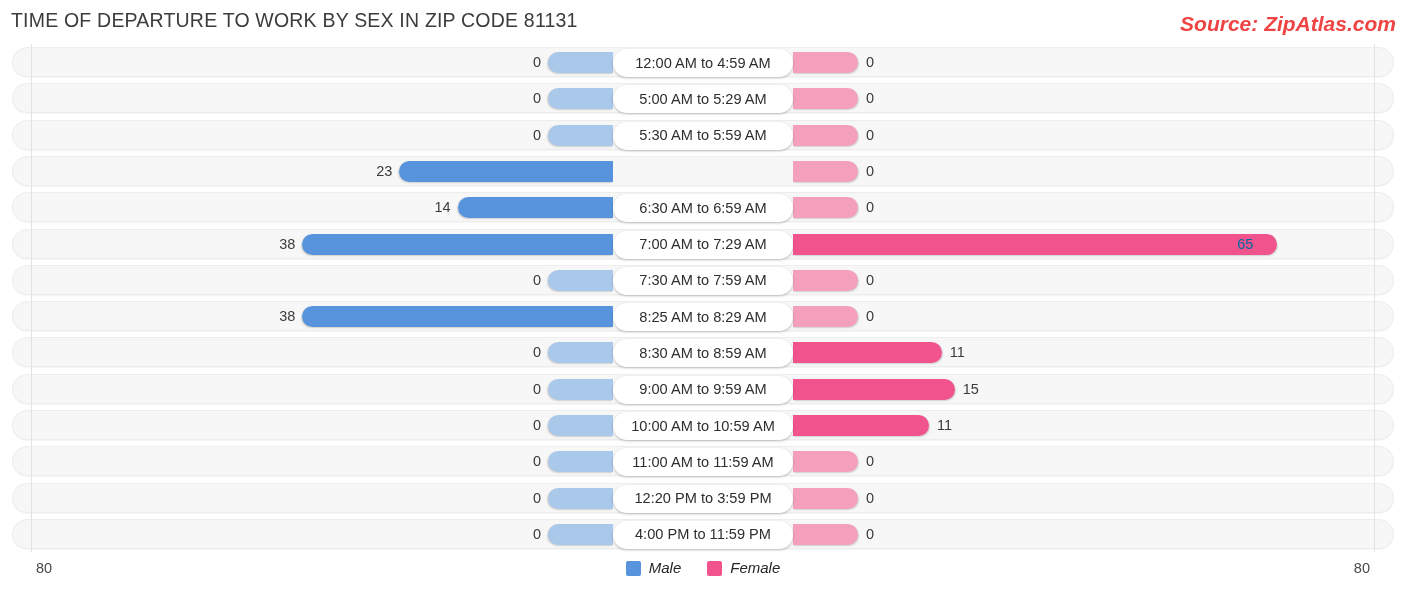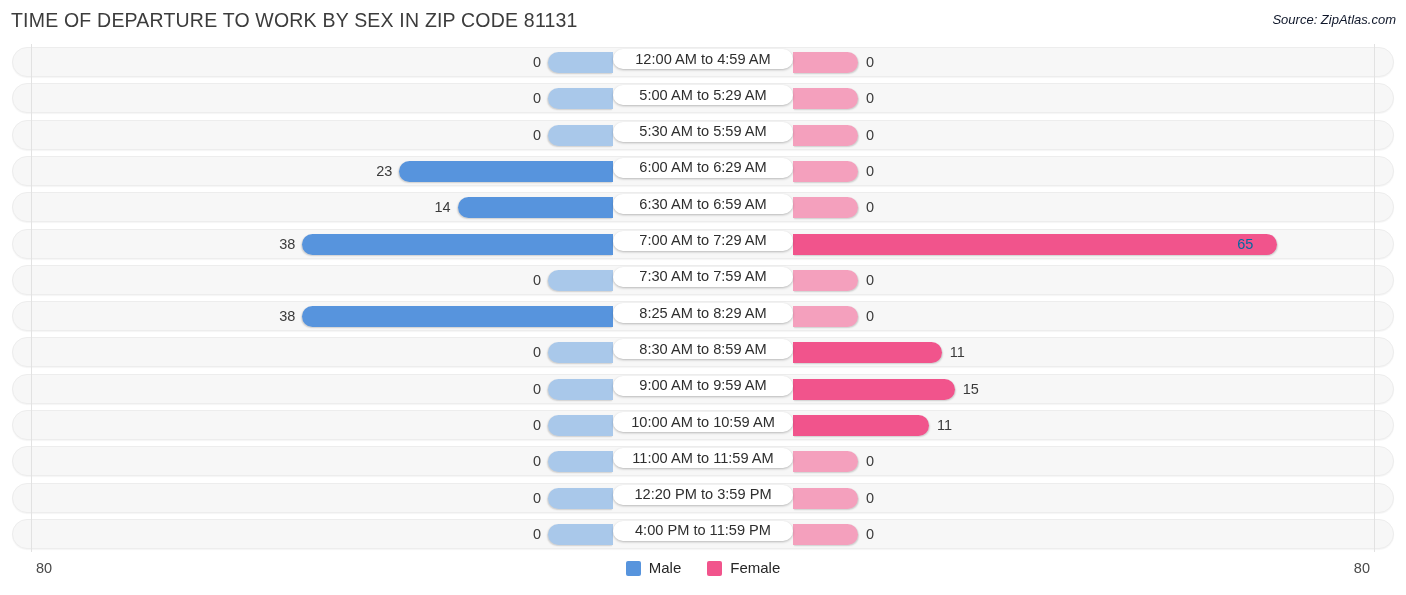--- a/index.html
+++ b/index.html
@@ -31,24 +31,25 @@
     letter-spacing: 0.2px;
     color: #3c3c3c;
     font-weight: 400;
     white-space: nowrap;
     text-align: center;
   }
   .source {
     position: absolute;
     right: 10px;
     top: 12px;
-    font-size: 13px;
+    font-size: 21px;
     font-style: italic;
-    color: #0f172a;
+    color: #ef4444;
     white-space: nowrap;
+    font-weight: bold;
   }
 
   
   .plot {
     position: absolute;
     left: 0;
     top: 44px;
     width: 1406px;
     height: 508px;
   }
@@ -111,21 +112,21 @@
   .val-male   { text-align: right; }
   .val-female { text-align: left; }
   .val.inside { color: #0369a1; }
 
   
   .cat-pill {
     position: absolute;
     top: 5px;
     left: 613px;
     width: 180px;
-    height: 20px;
+    height: 28px;
     background: #ffffff;
     border-radius: 14px;
     box-shadow: 0 1px 2.5px rgba(0,0,0,0.26);
     z-index: 6;
     display: flex;
     align-items: center;
     justify-content: center;
   }
   .cat-label {
     font-size: 14.6px;
@@ -153,20 +154,21 @@
 
   .legend {
     position: absolute;
     left: 0;
     top: 7px;
     width: 1406px;
     display: flex;
     justify-content: center;
     align-items: flex-end;
     gap: 26px;
+    font-style: italic;
   }
   .legend-item {
     display: flex;
     align-items: center;
     gap: 8px;
   }
   .legend-swatch {
     width: 15px;
     height: 15px;
     border-radius: 2px;
@@ -218,23 +220,20 @@
       <div class="cat-pill">
         <span class="cat-label">5:30 AM to 5:59 AM</span>
       </div>
     </div>
     <div class="row" style="top: 108.9px;">
       <div class="track"></div>
       <div class="bar bar-male" style="left: 399.362px; width: 213.637px; background: rgb(87, 148, 221);"></div>
       <div class="val val-male" style="right: 1013.64px;">23</div>
       <div class="bar bar-female" style="left: 793px; width: 65px; background: rgb(244, 160, 189);"></div>
       <div class="val val-female" style="left: 866px;">0</div>
-      <div class="cat-pill">
-        <span class="cat-label">6:00 AM to 6:29 AM</span>
-      </div>
     </div>
     <div class="row" style="top: 145.2px;">
       <div class="track"></div>
       <div class="bar bar-male" style="left: 457.525px; width: 155.475px; background: rgb(87, 148, 221);"></div>
       <div class="val val-male" style="right: 955.475px;">14</div>
       <div class="bar bar-female" style="left: 793px; width: 65px; background: rgb(244, 160, 189);"></div>
       <div class="val val-female" style="left: 866px;">0</div>
       <div class="cat-pill">
         <span class="cat-label">6:30 AM to 6:59 AM</span>
       </div>

